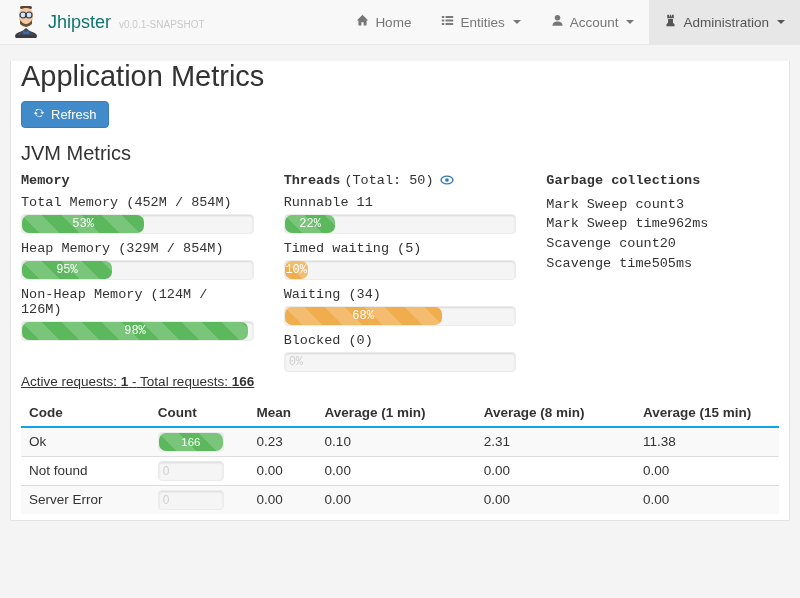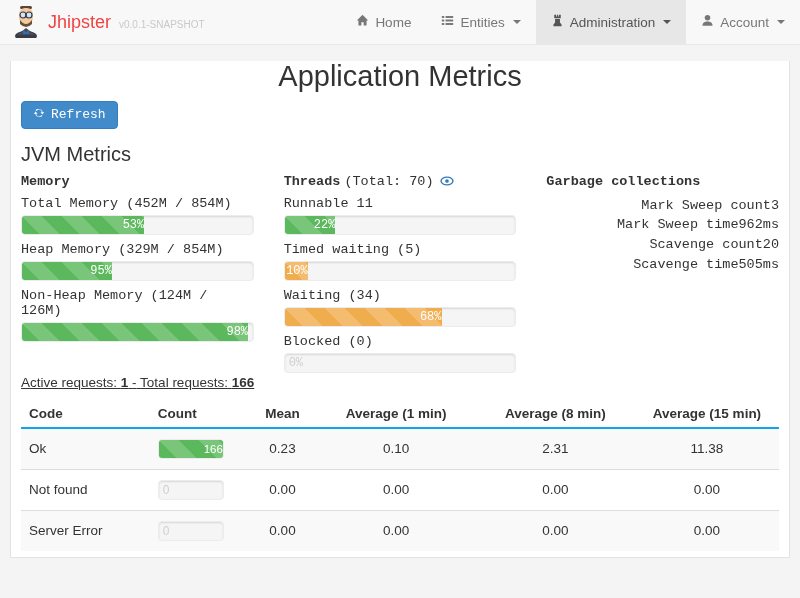--- a/index.html
+++ b/index.html
@@ -10,84 +10,85 @@
     font-size:14px;
     color:#333;
     width:800px;
   }
   
   .navbar {
     height:45px; background:#f8f8f8; border-bottom:1px solid #e7e7e7;
     display:flex; justify-content:space-between; align-items:stretch;
   }
   .brand { display:flex; align-items:center; padding:0 12px; gap:8px; cursor:pointer; }
-  .brand-name { font-size:18px; color:#ef4444; }
+  .brand-name { font-size:18px; color:#0f766e; }
   .brand-version { font-size:10px; color:#c9c9c9; padding-top:4px; }
   .nav-menu { display:flex; list-style:none; margin:0; padding:0; }
   .nav-item {
     display:flex; align-items:center; gap:6px; padding:0 15px;
     color:#777; cursor:pointer; font-size:13.5px; white-space:nowrap;
   }
   .nav-item.active { background:#e7e7e7; color:#555; }
   .nav-item svg { flex:0 0 auto; }
   .caret {
     display:inline-block; width:0; height:0; margin-left:2px;
     border-top:4px solid; border-left:4px solid transparent; border-right:4px solid transparent;
   }
   
   .container {
     margin:0 10px 12px; background:#fff;
     border:1px solid #e3e3e3; border-top:none;
     padding:0 10px 6px;
   }
-  h2.page-title { font-size:29px; font-weight:500; margin:16px 0 8px; line-height:1.1;text-align:center; }
+  h2.page-title { font-size:29px; font-weight:500; margin:16px 0 8px; line-height:1.1; }
   h3.section-title { font-size:20px; font-weight:500; margin:14px 0 8px; line-height:1.15; }
   
   .btn-refresh {
     display:inline-flex; align-items:center; gap:6px;
     background:#428bca; border:1px solid #357ebd; color:#fff;
-    font-family:Liberation Mono, monospace; font-size:13px; padding:5px 11px; border-radius:4px; cursor:pointer;
+    font-family:Liberation Sans, sans-serif; font-size:13px; padding:5px 11px; border-radius:4px; cursor:pointer;
   }
   
   .jvm-row { display:flex; gap:30px; margin-top:2px;font-family:Liberation Mono, monospace; }
   .jvm-col { flex:1; min-width:0; }
   .col-heading { font-weight:bold; font-size:13.5px; display:flex; align-items:center; gap:4px; }
   .col-heading .normal { font-weight:normal; }
   .eye-btn { color:#337ab7; cursor:pointer; display:inline-flex; margin-left:2px; }
   .metric-label { margin:7px 0 4px; font-size:13.5px; }
   .progress {
     height:20px; background:#f5f5f5; border-radius:4px;
     box-shadow:inset 0 1px 2px rgba(0,0,0,.12); border:1px solid #ececec;
     overflow:hidden; position:relative;
   }
   .progress-fill {
-    height:100%; display:flex; align-items:center; justify-content:flex-end;
+    height:100%; display:flex; align-items:center; justify-content:center;
     color:#fff; font-size:12px;
     background-image:linear-gradient(45deg, rgba(255,255,255,.18) 25%, transparent 25%,
       transparent 50%, rgba(255,255,255,.18) 50%, rgba(255,255,255,.18) 75%, transparent 75%, transparent);
     background-size:40px 40px;
+    border-radius:7px;
   }
   .progress-fill.green  { background-color:#5cb85c; }
   .progress-fill.orange { background-color:#f0ad4e; }
   .pct { white-space:nowrap; }
   .pct.zero { position:absolute; left:4px; top:2px; color:#cfcfcf; font-size:12px; }
   
-  .gc-row { display:flex; justify-content:flex-end; font-size:13.5px; line-height:1.45; }
+  .gc-row { display:flex; justify-content:flex-start; font-size:13.5px; line-height:1.45; }
   
   .active-line { font-size:13.5px; margin:2px 0 10px;text-decoration:underline; }
   .active-line b { font-weight:bold; }
   table.metrics-table { width:100%; border-collapse:collapse; table-layout:fixed; }
   .metrics-table th {
     text-align:left; font-size:13.5px; padding:6px 8px;
     border-bottom:2px solid #0ea5e9;
   }
-  .metrics-table td { padding:10px 8px; font-size:13.5px; }
+  .metrics-table td { padding:4px 8px; font-size:13.5px; }
   .metrics-table tbody tr { border-top:1px solid #ddd; }
   .metrics-table tbody tr:nth-child(odd) { background:#f9f9f9; }
-  .metrics-table th.num, .metrics-table td.num { text-align:center; }
+  .metrics-table th.num, .metrics-table td.num { text-align:left; }
   .progress.mini { width:66px; height:20px; }
   .progress.mini .progress-fill { font-size:11.5px; }
 </style>
 </head>
 <body>
 
 <nav class="navbar">
   <div class="brand">
     <span>
       <svg width="28" height="34" viewBox="0 0 28 34">
@@ -121,38 +122,38 @@
             <rect x="5.6" y="2.5" width="9.4" height="2.4"></rect>
             <rect x="1" y="6.8" width="3" height="2.4"></rect>
             <rect x="5.6" y="6.8" width="9.4" height="2.4"></rect>
             <rect x="1" y="11.1" width="3" height="2.4"></rect>
             <rect x="5.6" y="11.1" width="9.4" height="2.4"></rect>
           </svg>
       </span>
       <span>Entities</span>
       <span class="caret"></span>
     </li>
+    <li class="nav-item">
+      <span>
+        <svg width="13" height="13" viewBox="0 0 16 16" fill="currentColor">
+            <circle cx="8" cy="4.6" r="3.4"></circle>
+            <path d="M1.8 14.5 c0-3.6 2.8-5.2 6.2-5.2 s6.2 1.6 6.2 5.2 z"></path>
+          </svg>
+      </span>
+      <span>Account</span>
+      <span class="caret"></span>
+    </li>
     <li class="nav-item active">
       <span>
         <svg width="13" height="13" viewBox="0 0 16 16" fill="currentColor">
             <path d="M4 1h2.2v2h1V1h1.6v2h1V1H12v4.2H4z"></path>
             <path d="M5 6h6v4.6l2 2.4v2H3v-2l2-2.4z"></path>
           </svg>
       </span>
       <span>Administration</span>
-      <span class="caret"></span>
-    </li>
-    <li class="nav-item">
-      <span>
-        <svg width="13" height="13" viewBox="0 0 16 16" fill="currentColor">
-            <circle cx="8" cy="4.6" r="3.4"></circle>
-            <path d="M1.8 14.5 c0-3.6 2.8-5.2 6.2-5.2 s6.2 1.6 6.2 5.2 z"></path>
-          </svg>
-      </span>
-      <span>Account</span>
       <span class="caret"></span>
     </li>
   </ul>
 </nav>
 
 <div class="container">
 
   <h2 class="page-title">Application Metrics</h2>
 
   <button class="btn-refresh">
@@ -197,21 +198,21 @@
                 <span class="pct">98%</span>
               </div>
             </div>
           </div>
         </div>
     </div>
 
     <div class="jvm-col">
       <div class="col-heading">
         <b>Threads</b>
-        <span class="normal">(Total: 70)</span>
+        <span class="normal">(Total: 50)</span>
         <span class="eye-btn">
           <svg width="14" height="14" viewBox="0 0 16 16">
             <ellipse cx="8" cy="8" rx="6.8" ry="4.4" fill="none" stroke="currentColor" stroke-width="1.6"></ellipse>
             <circle cx="8" cy="8" r="2.1" fill="currentColor"></circle>
           </svg>
         </span>
       </div>
       <div id="threads-bars">
           <div class="metric">
             <div class="metric-label">Runnable 11</div>

